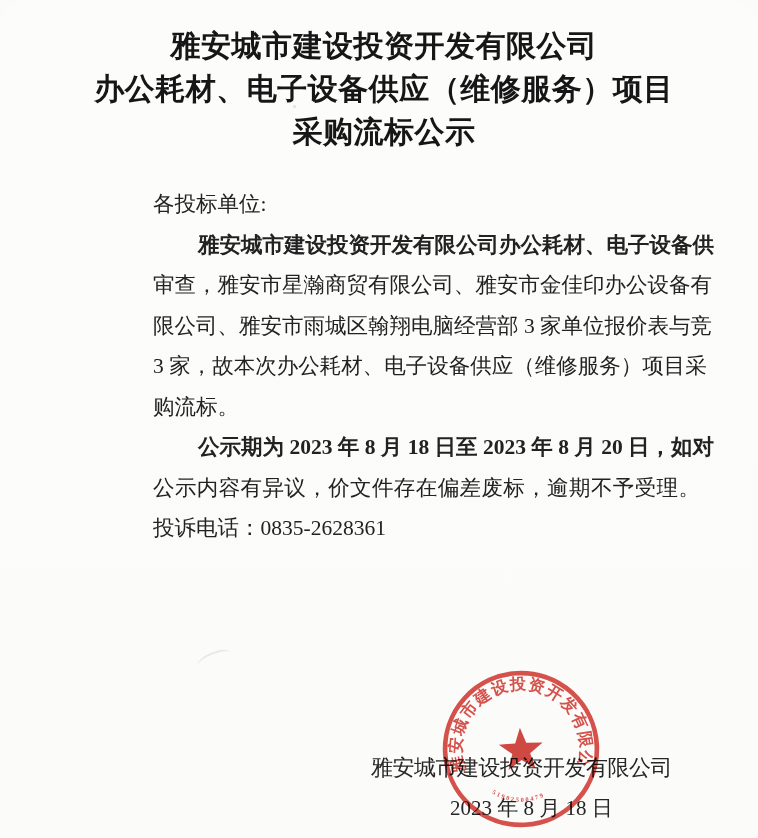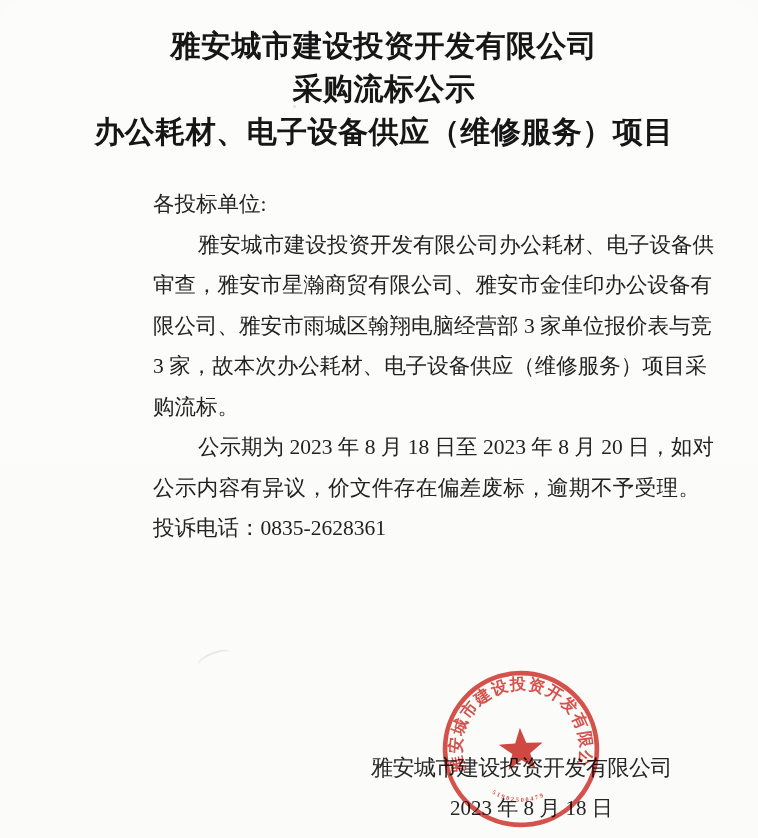--- a/index.html
+++ b/index.html
@@ -41,21 +41,21 @@
     color: #222;
     margin-left: 44px;
   }
   .body-line {
     text-align: justify;
     text-align-last: justify;
     text-justify: inter-character;
     white-space: nowrap;
   }
   .body-line.loose { text-align-last: left; white-space: normal; }
-  .body-line.indent { text-indent: 45px; }
+  .body-line.indent { text-indent: 45px; font-weight: bold; }
   
   .sig-company {
     position: absolute;
     top: 753px;
     left: 371px;
     font-size: 22px;
     letter-spacing: -0.5px;
     color: #262626;
     white-space: nowrap;
   }
@@ -105,22 +105,22 @@
     opacity: 0.6;
   }
 </style>
 </head>
 <body>
 
 <div class="page">
 
   <header class="title-block">
     <div>雅安城市建设投资开发有限公司</div>
+    <div>办公耗材、电子设备供应（维修服务）项目</div>
     <div>采购流标公示</div>
-    <div>办公耗材、电子设备供应（维修服务）项目</div>
   </header>
 
   <main class="body-block">
     <div class="body-line loose">各投标单位:</div>
     <div class="body-line indent">雅安城市建设投资开发有限公司办公耗材、电子设备供</div>
     <div class="body-line">审查，雅安市星瀚商贸有限公司、雅安市金佳印办公设备有</div>
     <div class="body-line">限公司、雅安市雨城区翰翔电脑经营部 3 家单位报价表与竞</div>
     <div class="body-line">3 家，故本次办公耗材、电子设备供应（维修服务）项目采</div>
     <div class="body-line loose">购流标。</div>
     <div class="body-line indent">公示期为 2023 年 8 月 18 日至 2023 年 8 月 20 日，如对</div>

